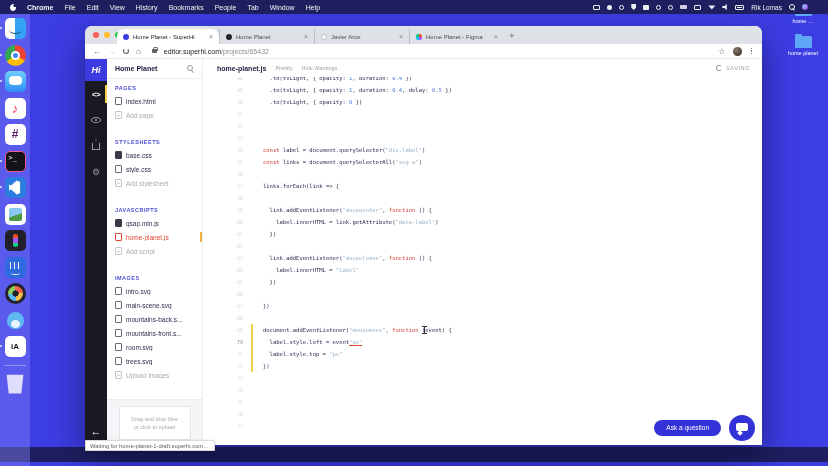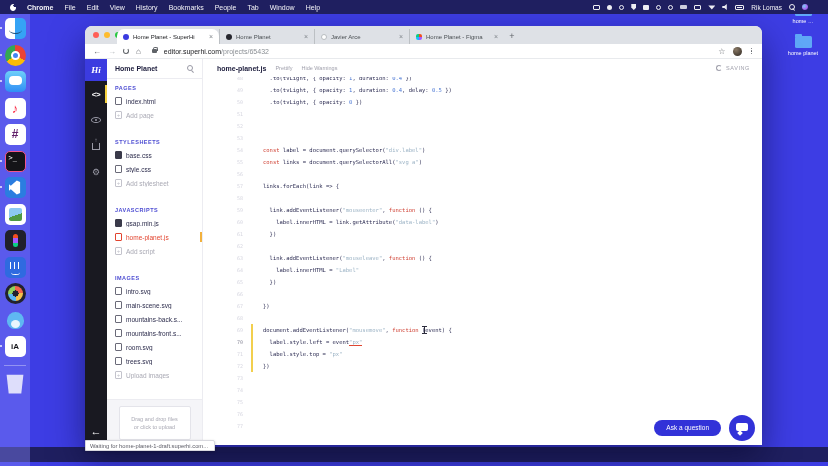--- a/index.html
+++ b/index.html
@@ -113,21 +113,21 @@
   .url .path { color:#8a8f94; }
   .star-icon { color:#5f6368; font-size:8px; }
   .avatar { width:9px; height:9px; border-radius:50%; background:radial-gradient(circle at 35% 30%,#8a7a66,#2d2620); }
   .kebab-icon { display:flex; flex-direction:column; gap:1px; padding:0 2px; }
   .kebab-icon i { width:1.5px; height:1.5px; background:#5f6368; border-radius:50%; }
 
   .wincontent { position:absolute; left:0; right:0; top:33px; bottom:0; display:flex; background:#fff; overflow:hidden; }
 
   
   .iconstrip { width:22px; background:#191921; display:flex; flex-direction:column; align-items:center; flex:0 0 auto; position:relative; }
-  .shilogo { width:22px; height:22px; background:#3b3be0; color:#fff; font-size:9px; font-style:italic; font-weight:bold; text-align:center; line-height:22px;font-family:Liberation Serif, serif; }
+  .shilogo { width:22px; height:22px; background:#3b3be0; color:#fff; font-size:9px; font-style:italic; font-weight:bold; text-align:center; line-height:22px; }
   .tool { position:relative; width:22px; height:26px; color:#9a9aa6; display:flex; align-items:center; justify-content:center; }
   .tool.active { color:#fff; }
   .tool.active::after { content:""; position:absolute; right:0; top:4px; bottom:4px; width:2px; background:#f5d13e; }
   .code-glyph { font-size:8px; font-weight:bold; letter-spacing:-.5px; }
   .eye-glyph { width:10px; height:6px; border:1px solid currentColor; border-radius:50%; position:relative; }
   .eye-glyph::after { content:""; position:absolute; left:3px; top:1px; width:2px; height:2px; background:currentColor; border-radius:50%; }
   .upload-glyph { width:8px; height:7px; border:1px solid currentColor; border-top:none; position:relative; }
   .upload-glyph::after { content:"↑"; position:absolute; left:1.5px; top:-6px; font-size:6px; }
   .gear-glyph { font-size:9px; }
   .strip-back { position:absolute; bottom:8px; left:0; width:22px; text-align:center; color:#fff; font-size:11px; }

